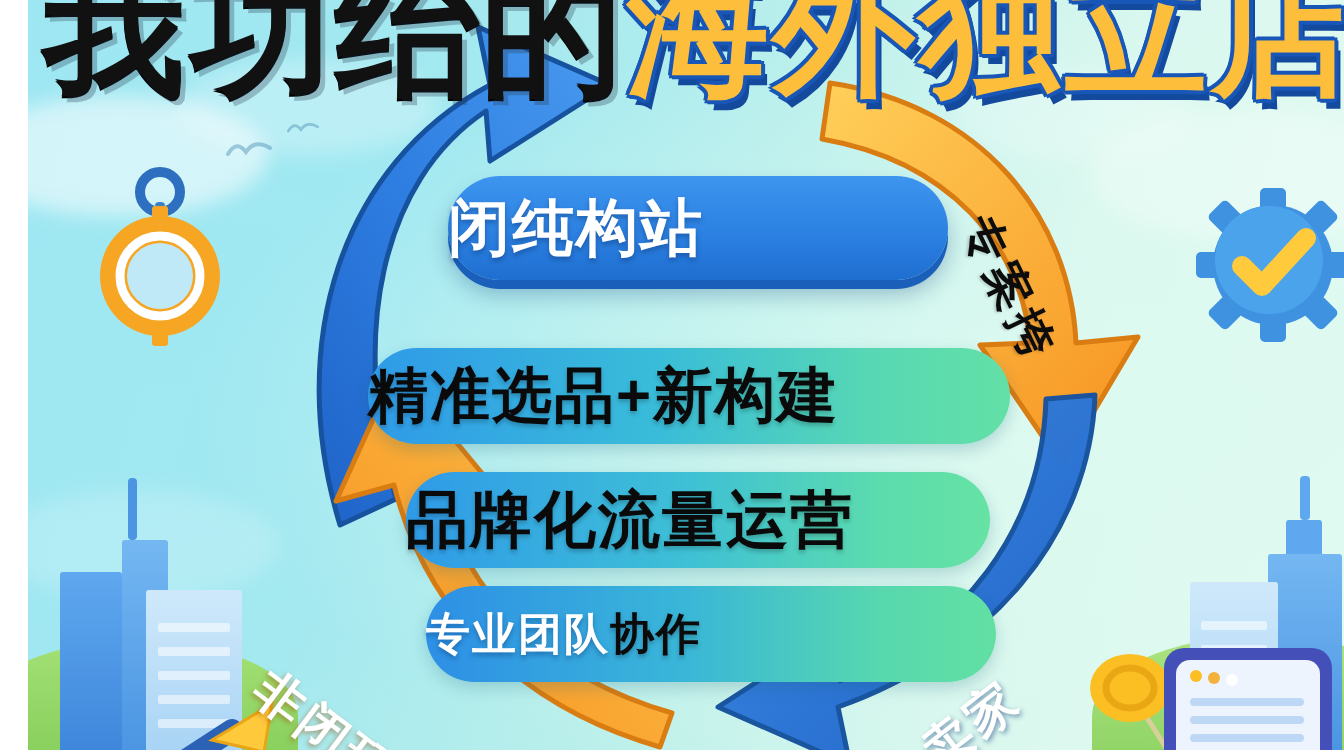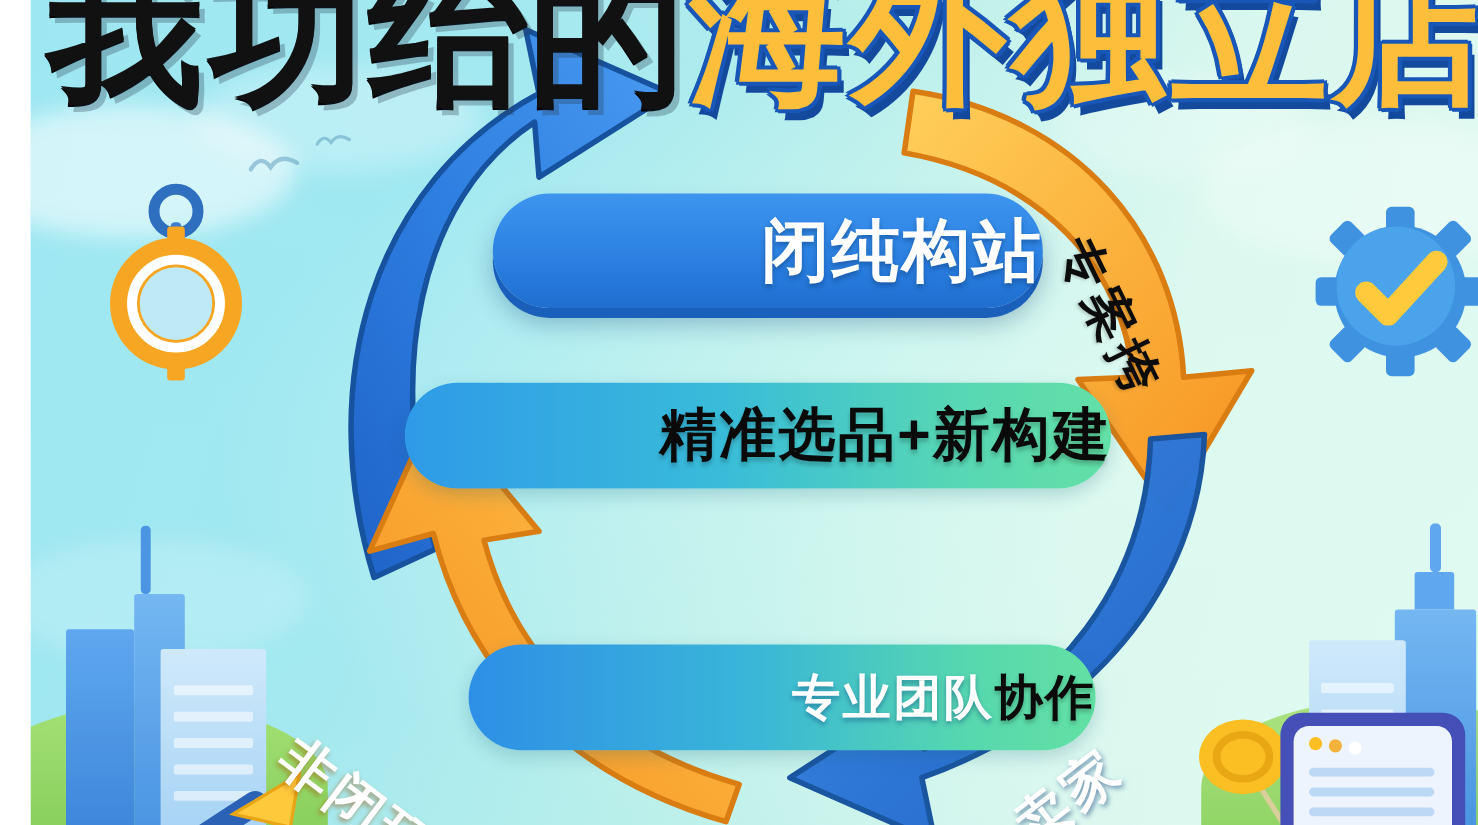--- a/index.html
+++ b/index.html
@@ -40,35 +40,35 @@
   .bld{position:absolute;bottom:0;}
   .bld .tower{position:absolute;bottom:0;border-radius:3px 3px 0 0;}
   .winrow{position:absolute;left:12%;right:12%;height:9px;background:rgba(255,255,255,.55);border-radius:2px;}
 
   
   .ring{position:absolute;left:50%;top:50%;transform:translate(-50%,-50%);width:1020px;height:820px;}
   .ring svg{width:100%;height:100%;overflow:visible;}
 
   
   .pill{
-    position:absolute;display:flex;align-items:center;justify-content:flex-end;
+    position:absolute;display:flex;align-items:center;justify-content:flex-start;
     border-radius:999px;white-space:nowrap;
     font-weight:700;letter-spacing:2px;
   }
   .pill.p1{
     left:420px;top:176px;width:500px;height:104px;
     background:linear-gradient(180deg,#3d95ef 0%,#2a7fe0 60%,#1f6ed0 100%);
     box-shadow:0 9px 0 #1a5fba, 0 14px 22px rgba(14,62,120,.32);
     color:#fff;font-size:62px;
     text-shadow:0 3px 5px rgba(10,50,110,.45);
   }
   .pill.p2{
     left:340px;top:348px;width:642px;height:96px;
     background:linear-gradient(90deg,#2f9ae8 0%,#39bcd9 45%,#57d7b4 78%,#63e0a6 100%);
-    color:#0a0a0a;font-size:52px;
+    color:#0a0a0a;font-size:60px;
     box-shadow:0 6px 16px rgba(20,90,120,.22);
     text-shadow:0 3px 4px rgba(0,0,0,.22);
   }
   .pill.p3{
     left:378px;top:472px;width:584px;height:96px;
     background:linear-gradient(90deg,#2f9ae8 0%,#3ec0d6 48%,#5cdcad 82%,#66e2a4 100%);
     color:#0a0a0a;font-size:62px;
     box-shadow:0 6px 16px rgba(20,90,120,.22);
     text-shadow:0 3px 4px rgba(0,0,0,.22);
   }
@@ -294,20 +294,23 @@
   <div class="headline">
     <span class="blk">我功绐的</span><span class="ylw">海外独立店</span>
   </div>
 
   <div class="pill p1">
     <span>闭纯构站</span>
   </div>
   <div class="pill p2">
     <span>精准选品+新构建</span>
   </div>
+  <div class="pill p3">
+    <span>品牌化流量运营</span>
+  </div>
   <div class="pill p4">
     <span class="w">专业团队</span>
       <span class="k">协作</span>
   </div>
 
   <div class="arcText right">专案挎</div>
   <div class="arcText bl">非闭环</div>
   <div class="arcText br">卖家</div>
 
 </div>

